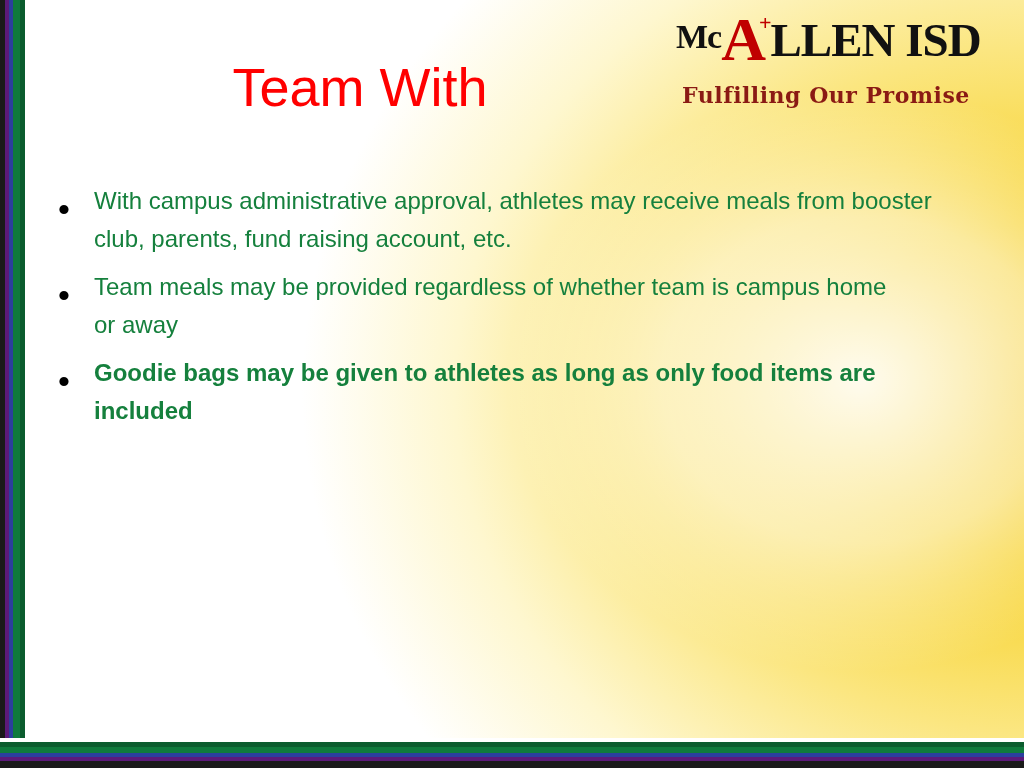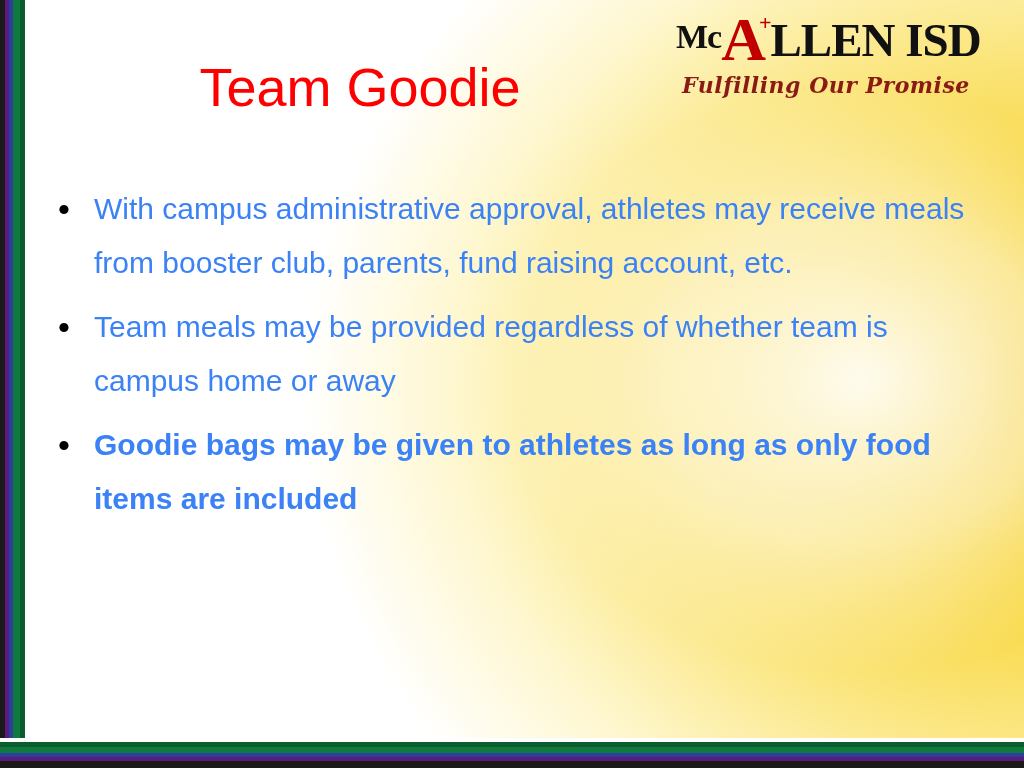--- a/index.html
+++ b/index.html
@@ -80,25 +80,24 @@
     vertical-align: -4px;
   }
   .logo-plus {
     color: #c00000;
     font-size: 22px;
     vertical-align: 26px;
     margin-left: -6px;
   }
   .logo-tag {
     font-family: "DejaVu Serif", serif;
-    font-style: italic;
     font-weight: bold;
     font-size: 22px;
     color: #8a1a14;
-    margin-top: 2px;
+    margin-top: 12px;
     letter-spacing: 0.5px;
     white-space: nowrap;
   }
 
   
   .title {
     position: absolute;
     left: 30px;
     top: 58px;
     width: 660px;
@@ -123,23 +122,23 @@
   }
   .bullet .dot {
     width: 36px;
     flex: 0 0 36px;
     color: #000000;
     font-size: 34px;
     line-height: 54px;
     text-align: left;
   }
   .bullet .txt {
-    color: #3b82f6;
-    font-size: 30px;
-    line-height: 54px;
+    color: #15803d;
+    font-size: 24px;
+    line-height: 38px;
     max-width: 880px;
   }
   .b1 .txt { max-width: 880px; }
   .b2 .txt { max-width: 800px; }
   .b3 .txt { max-width: 855px; font-weight: bold; }
 </style>
 </head>
 <body>
 
 <div id="slide">
@@ -162,21 +161,21 @@
     <div class="seg" style="top:15px;height:4px;background:#2b3f9e;"></div>
     <div class="seg" style="top:19px;height:4px;background:#5c1a7a;"></div>
     <div class="seg" style="top:23px;height:7px;background:#1a1a1a;"></div>
   </div>
 
   <div class="logo">
     <div class="logo-main"><span class="logo-mc">Mc</span><span class="logo-a">A</span><span class="logo-plus">+</span><span>LLEN ISD</span></div>
     <div class="logo-tag">Fulfilling Our Promise</div>
   </div>
 
-  <div class="title">Team Goodie</div>
+  <div class="title">Team With</div>
 
   <div class="body">
 
     <div class="bullet b1">
       <div class="dot">•</div>
       <div class="txt">With campus administrative approval, athletes may receive meals from booster club, parents, fund raising account, etc.</div>
     </div>
 
     <div class="bullet b2">
       <div class="dot">•</div>

